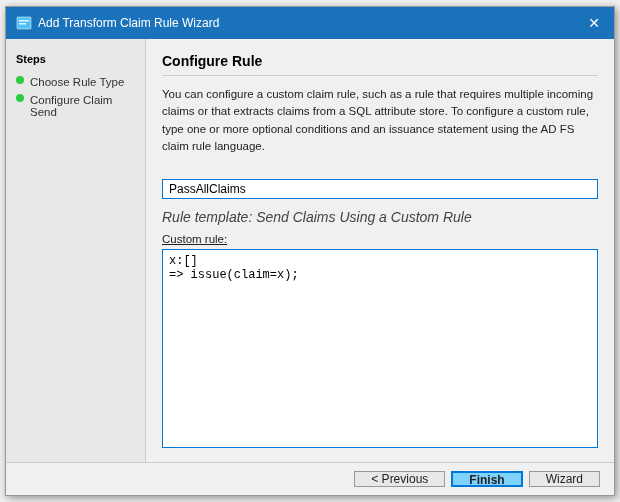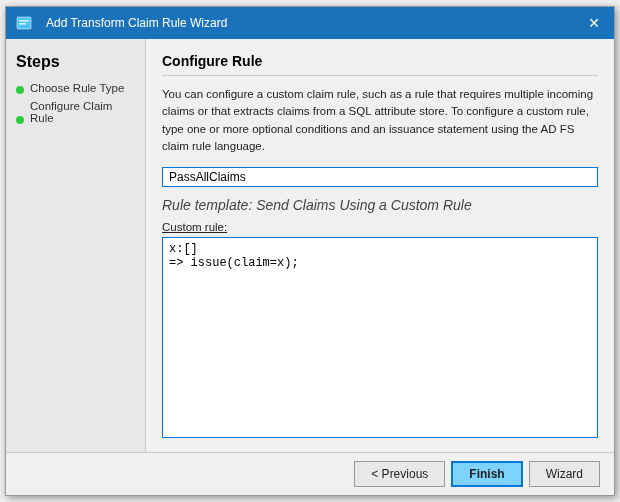--- a/index.html
+++ b/index.html
@@ -29,21 +29,21 @@
       padding: 6px 10px;
       display: flex;
       align-items: center;
       justify-content: space-between;
       font-size: 12px;
       font-weight: 500;
     }
     .title-bar-left {
       display: flex;
       align-items: center;
-      gap: 14px;
+      gap: 6px;
     }
     .title-icon {
       width: 16px;
       height: 16px;
     }
     .close-btn {
       background: transparent;
       border: none;
       color: white;
       font-size: 14px;
@@ -62,25 +62,25 @@
     }
     .sidebar {
       width: 140px;
       background: #e8e8e8;
       border-right: 1px solid #ccc;
       padding: 10px 0;
     }
     .sidebar-title {
       font-weight: 700;
       padding: 4px 10px 8px 10px;
-      font-size: 16px;
+      font-size: 11px;
     }
     .sidebar-item {
       display: flex;
-      align-items: flex-end;
+      align-items: flex-start;
       padding: 3px 10px;
       gap: 6px;
       font-size: 11.5px;
       color: #333;
     }
     .step-dot {
       width: 8px;
       height: 8px;
       border-radius: 50%;
       background: #2ecc40;
@@ -96,21 +96,21 @@
     .main-title {
       font-size: 14px;
       font-weight: 700;
       margin-bottom: 10px;
       border-bottom: 1px solid #ccc;
       padding-bottom: 6px;
     }
     .description {
       font-size: 11.5px;
       color: #222;
-      margin-bottom: 12px;
+      margin-bottom: 24px;
       line-height: 1.5;
     }
     .field-label {
       font-size: 11.5px;
       margin-bottom: 4px;
       color: #222;
     }
     .text-input {
       width: 100%;
       height: 20px;
@@ -155,21 +155,21 @@
     .footer {
       background: #f0f0f0;
       border-top: 1px solid #ccc;
       padding: 8px 14px;
       display: flex;
       justify-content: flex-end;
       align-items: center;
       gap: 6px;
     }
     .btn {
-      height: 26px;
+      height: 16px;
       padding: 0 16px;
       font-size: 12px;
       border: 1px solid #999;
       background: #e8e8e8;
       cursor: pointer;
       color: #222;
     }
     .btn-primary {
       background: #7dd3fc;
       border: 2px solid #0078d7;
@@ -196,21 +196,21 @@
   <div class="content">
 
     <div class="sidebar">
       <div class="sidebar-title">Steps</div>
       <div class="sidebar-item">
         <div class="step-dot"></div>
         <span>Choose Rule Type</span>
       </div>
       <div class="sidebar-item">
         <div class="step-dot"></div>
-        <span>Configure Claim Rule</span>
+        <span>Configure Claim Send</span>
       </div>
     </div>
 
     <div class="main">
       <div class="main-title">Configure Rule</div>
       <div class="description">You can configure a custom claim rule, such as a rule that requires multiple incoming claims or that extracts claims from a SQL attribute store. To configure a custom rule, type one or more optional conditions and an issuance statement using the AD FS claim rule language.</div>
 
       <input class="text-input" type="text" value="PassAllClaims" style="">
 
       <div class="rule-template">Rule template: Send Claims Using a Custom Rule</div>

